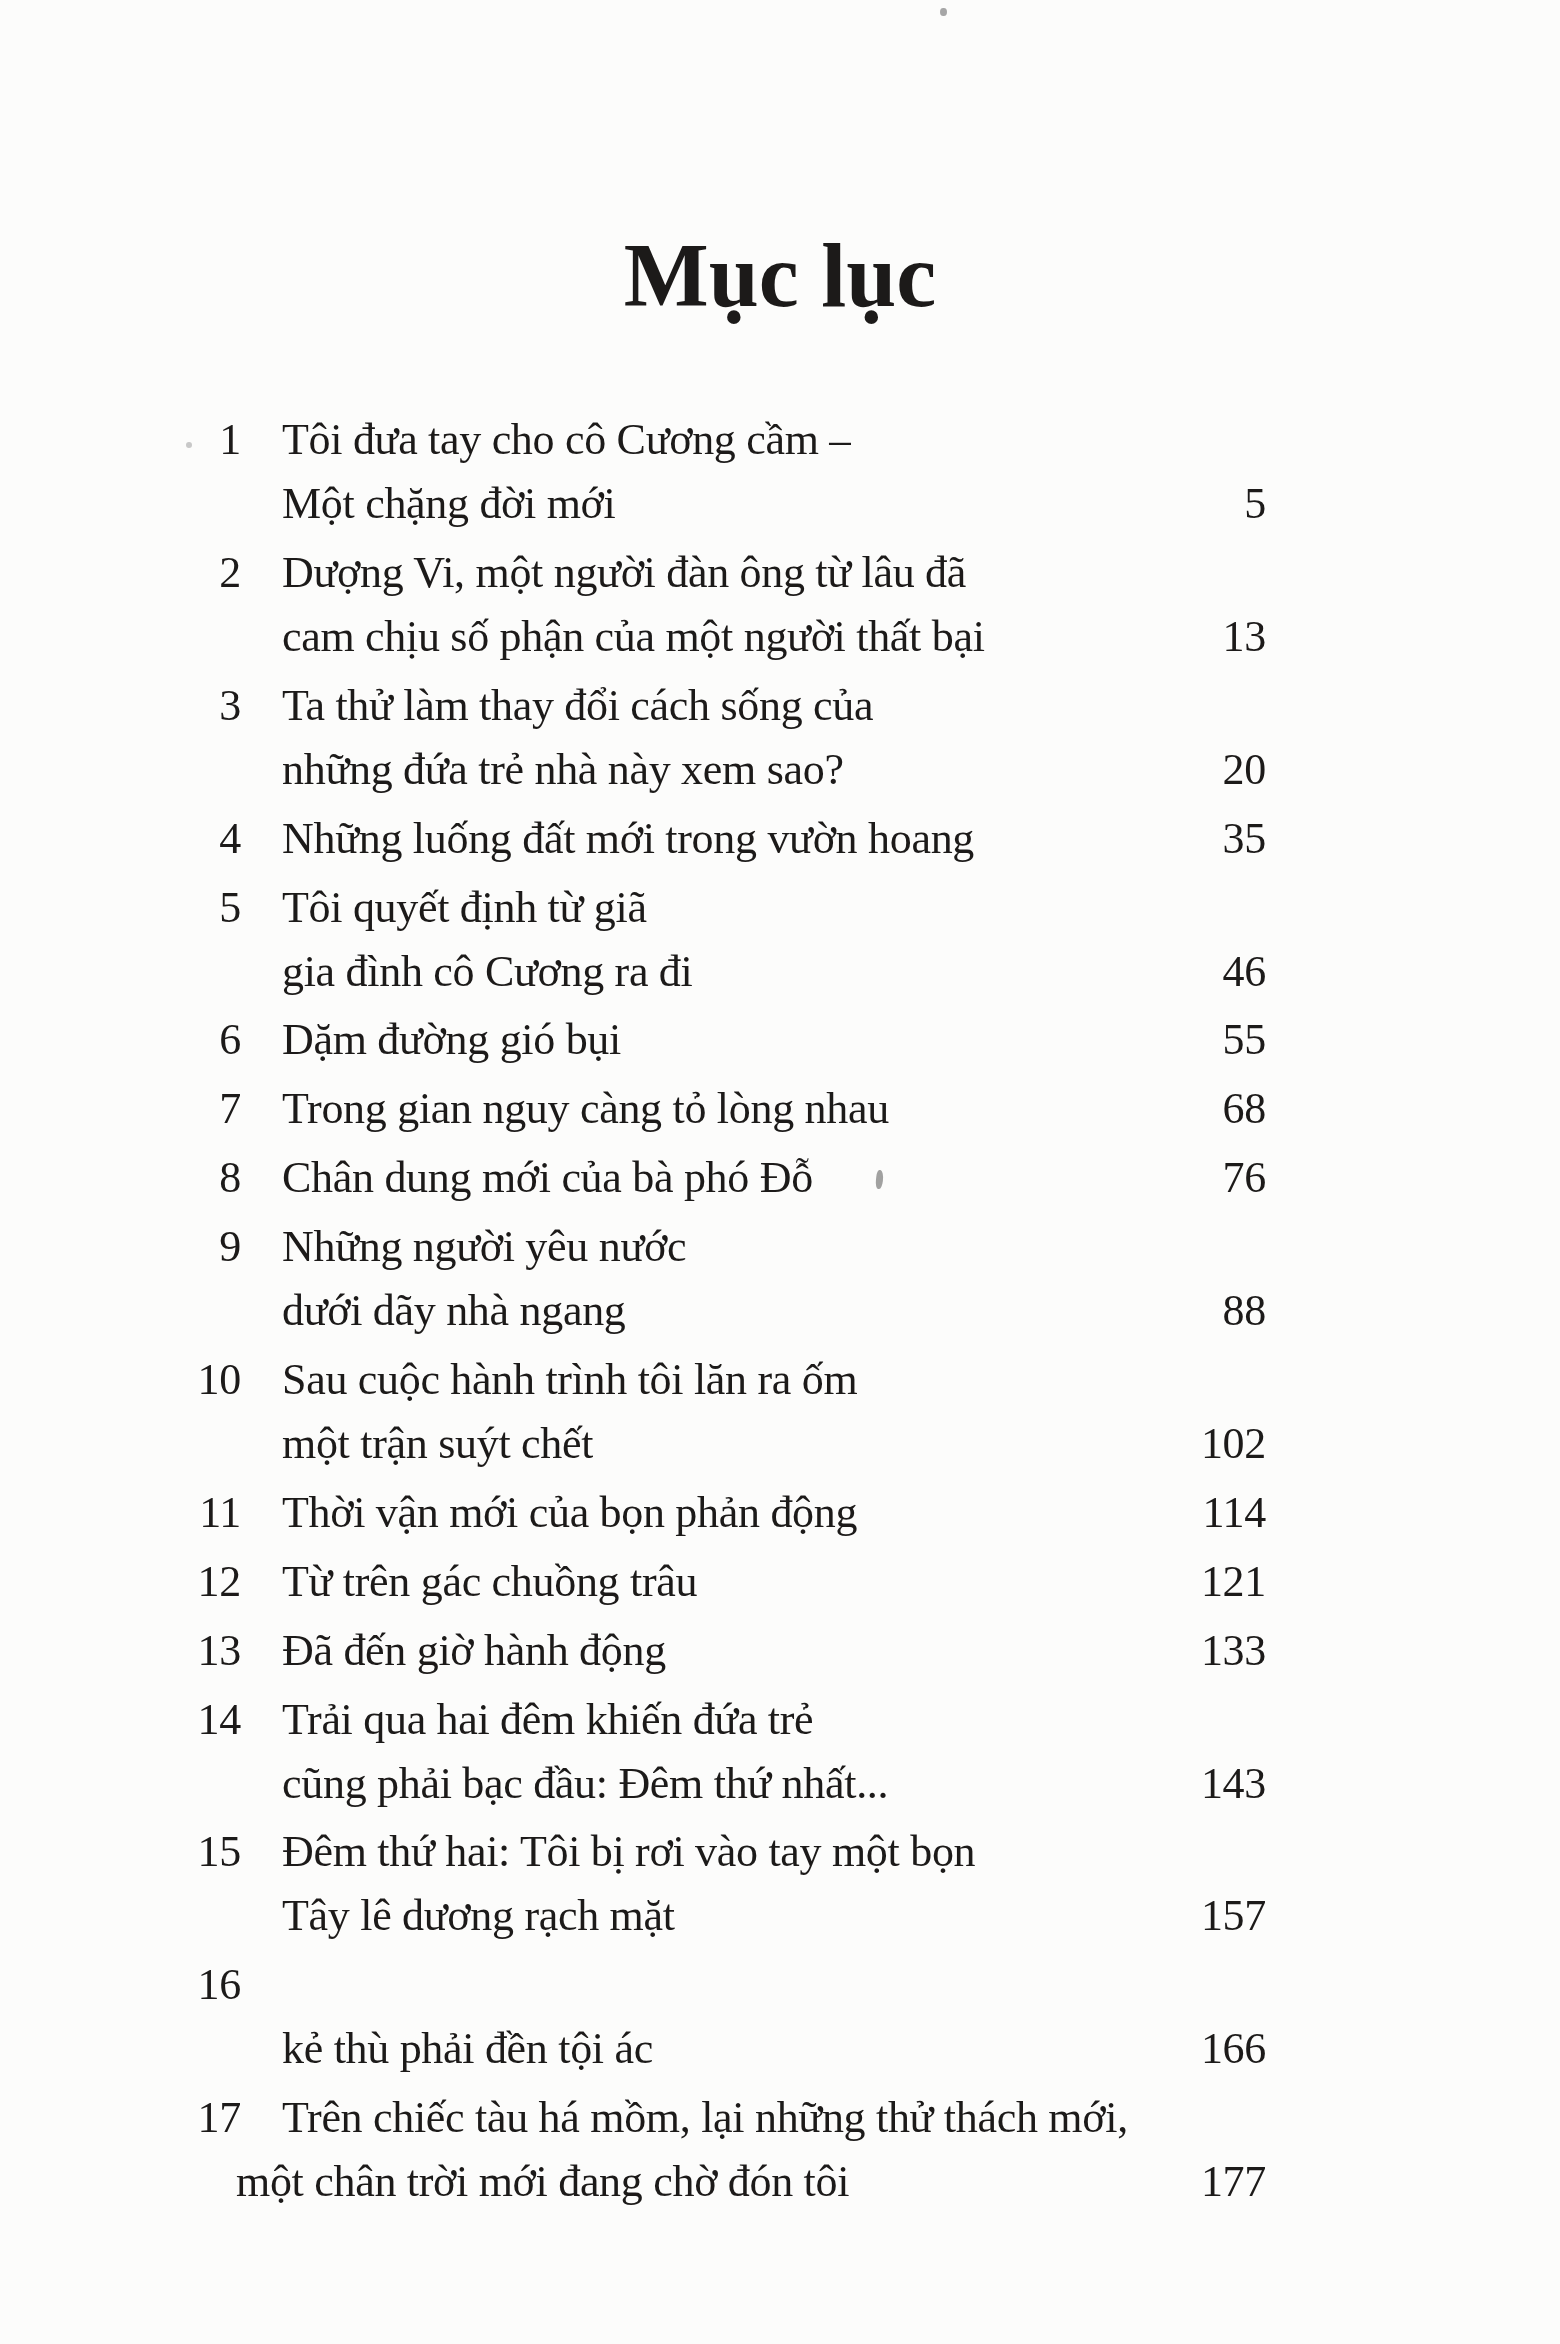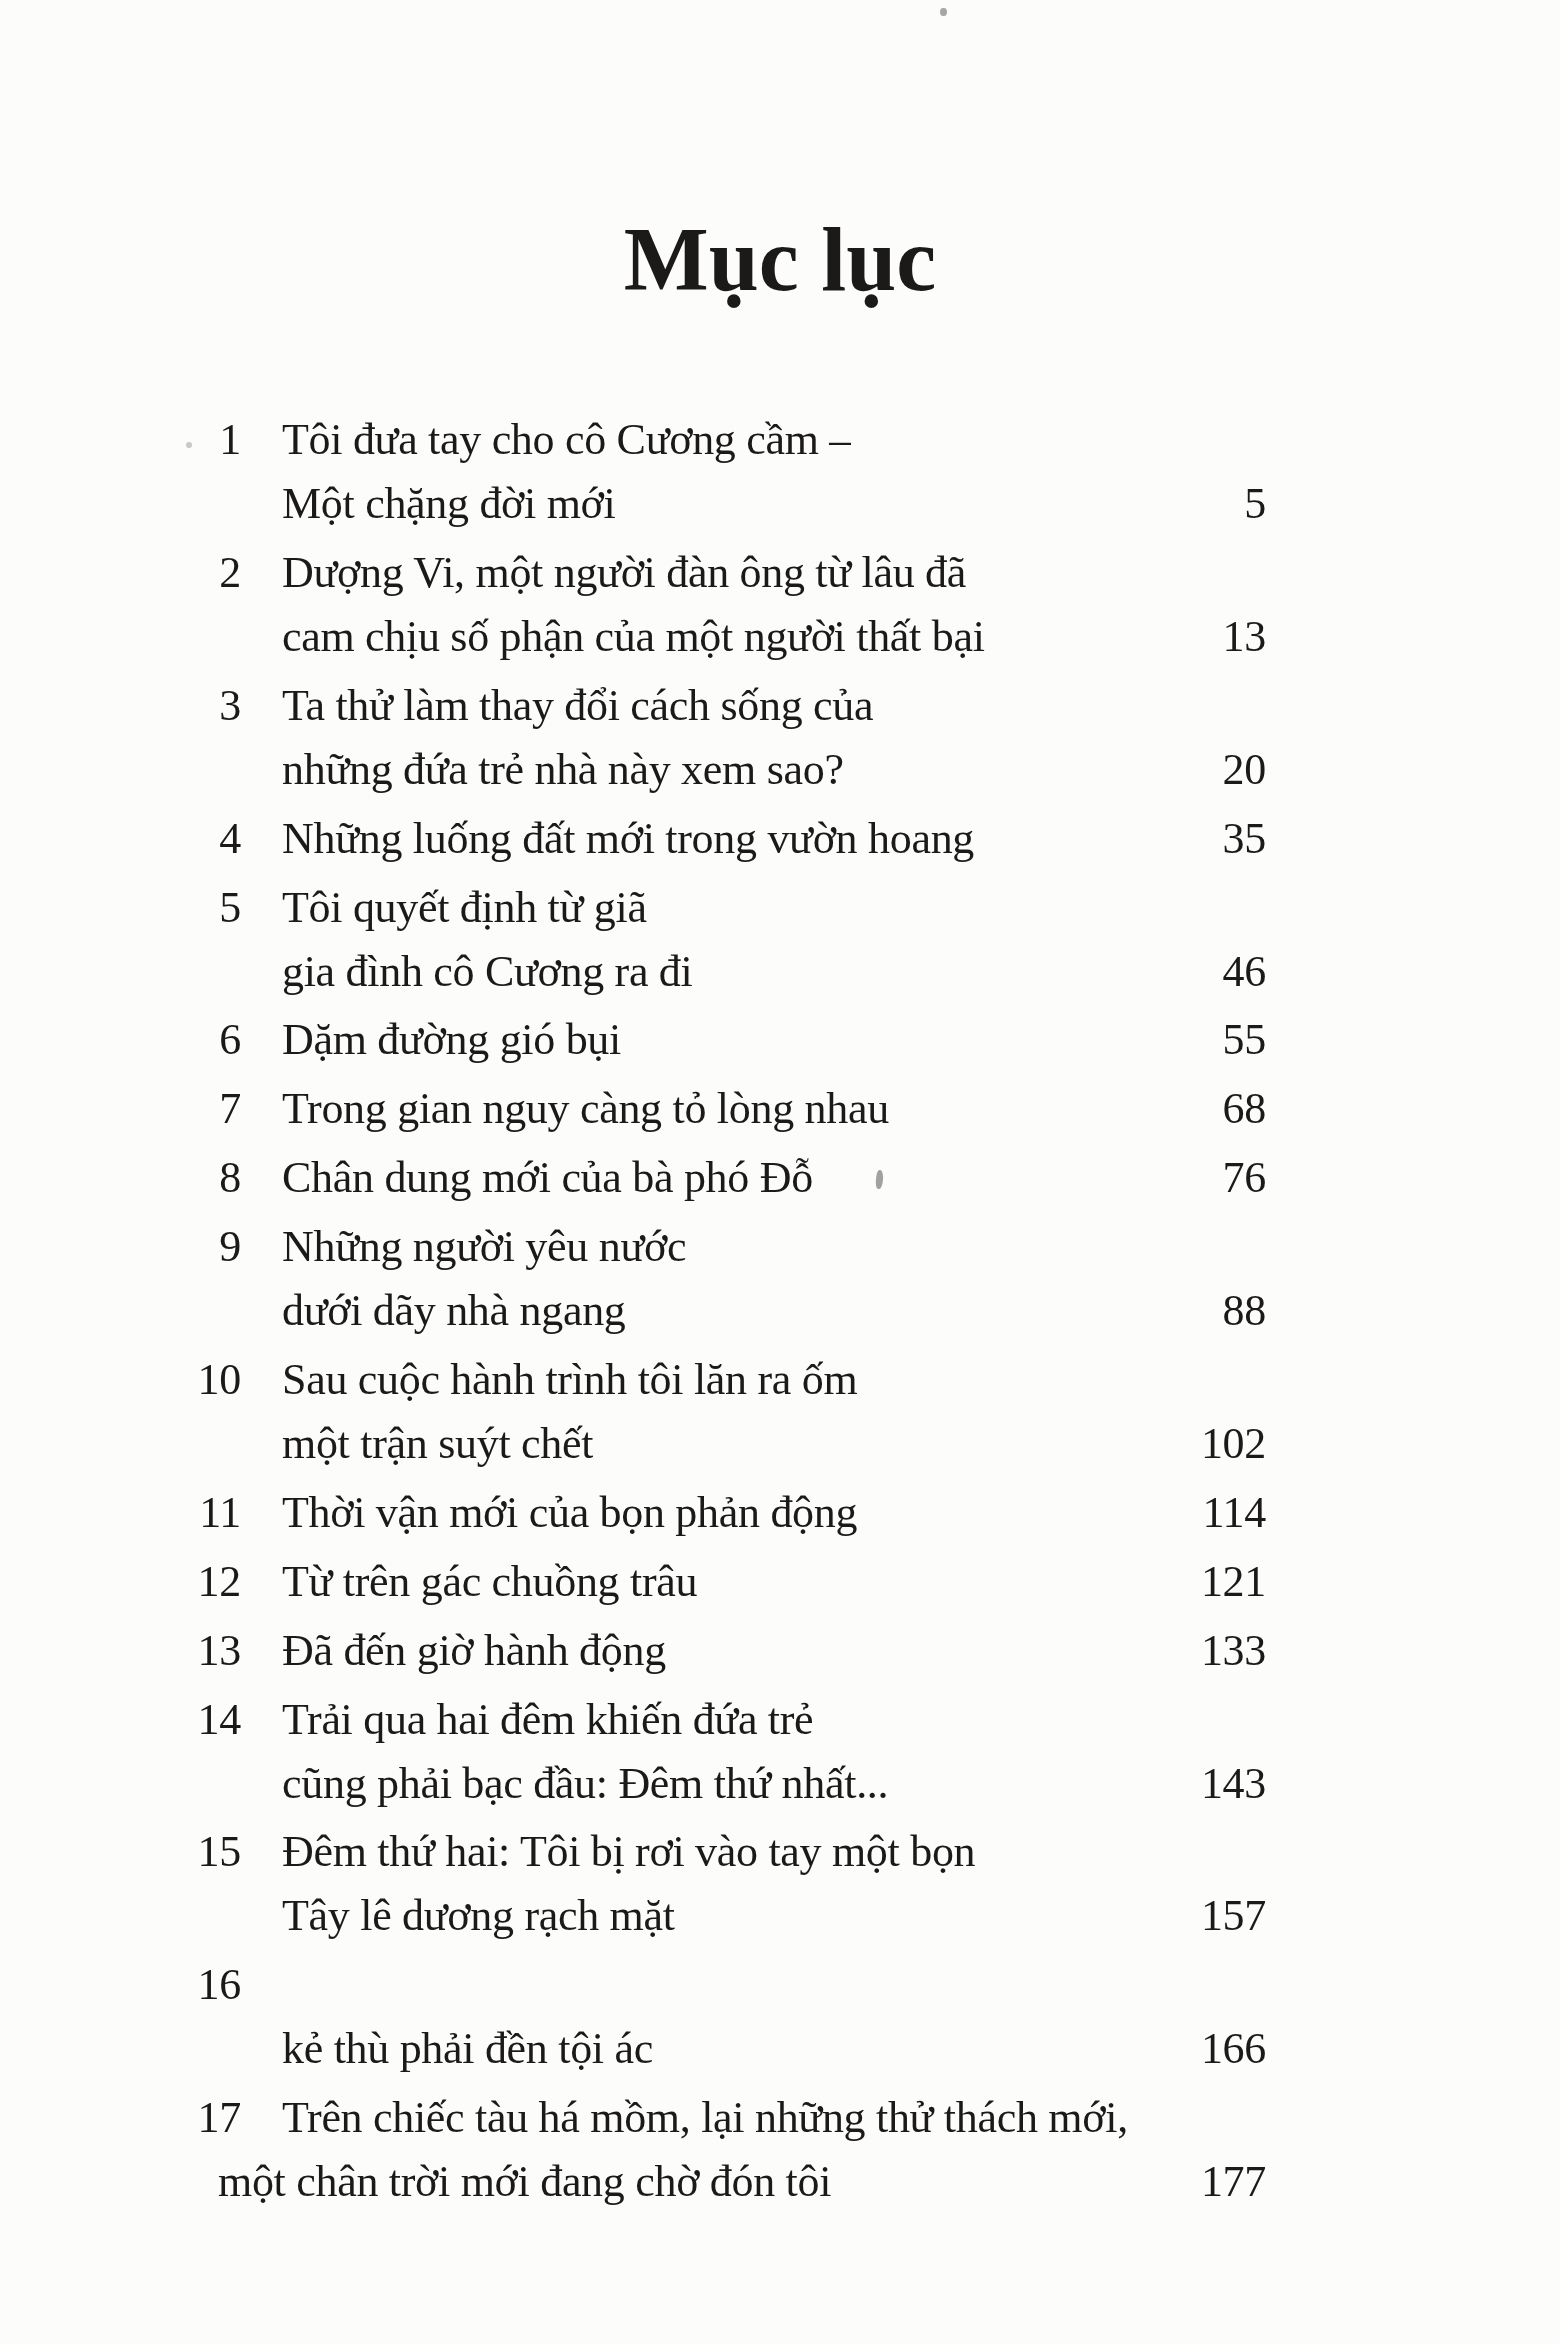--- a/index.html
+++ b/index.html
@@ -13,21 +13,21 @@
     height: 2344px;
     background: var(--paper, #fcfcfb);
     color: var(--ink, #1c1a19);
     overflow: hidden;
   }
   .title {
     position: absolute;
     top: 215px;
     left: 0;
     right: 0;
-    margin: 0;
+    margin: 16px;
     text-align: center;
     font-size: 90px;
     font-weight: 600;
     line-height: 1;
     letter-spacing: 0;
     color: var(--ink, #1c1a19);
   }
   .toc {
     position: absolute;
     top: 408px;
@@ -49,21 +49,21 @@
     flex: none;
     width: 95px;
     text-align: right;
   }
   .text {
     margin-left: 41px;
     flex: 0 1 auto;
     overflow: hidden;
     font-family: Liberation Serif, serif;
   }
-  .line.outdent .text { margin-left: 72px; }
+  .line.outdent .text { margin-left: 90px; }
   .pagenum {
     flex: none;
     margin-left: auto;
     padding-left: 29px;
   }
   .speck {
     position: absolute;
     background: #8a8a8a;
     border-radius: 50%;
   }

